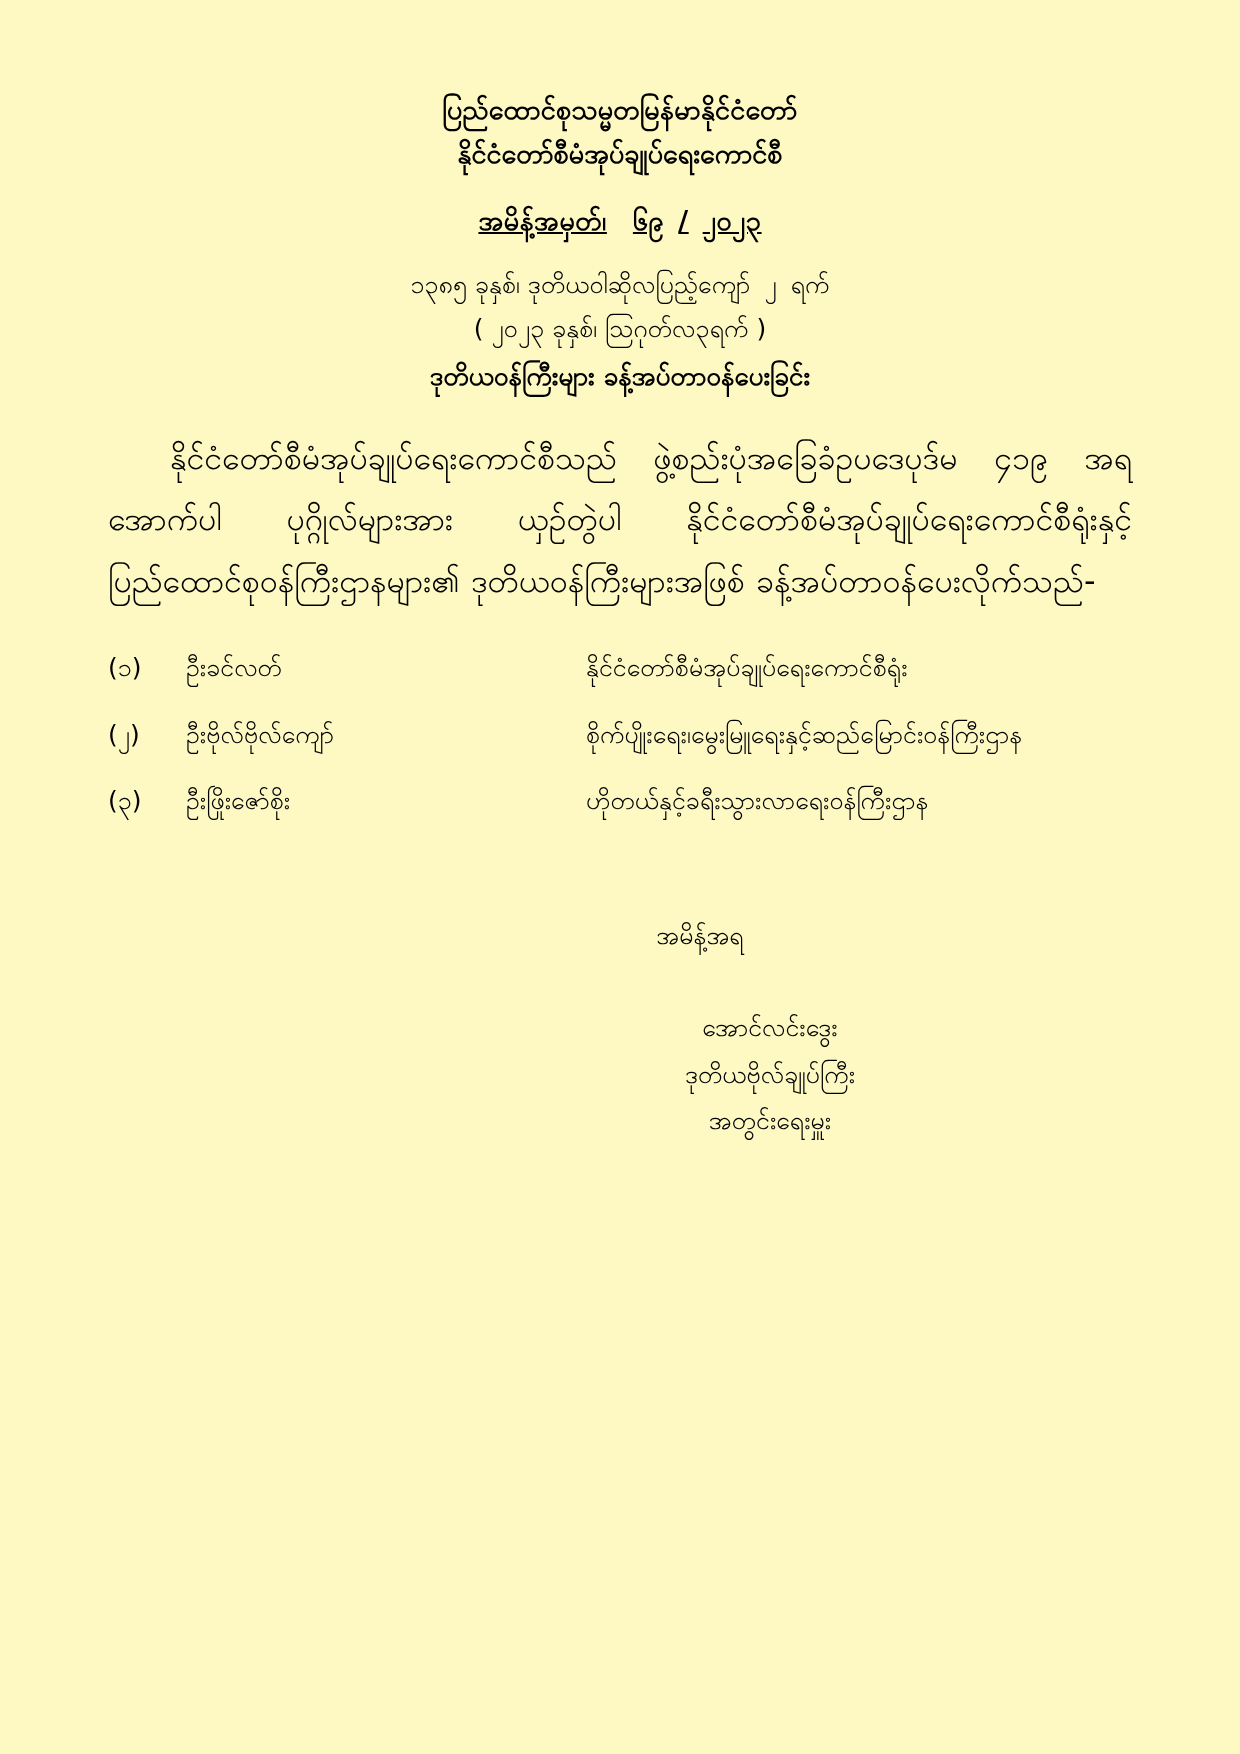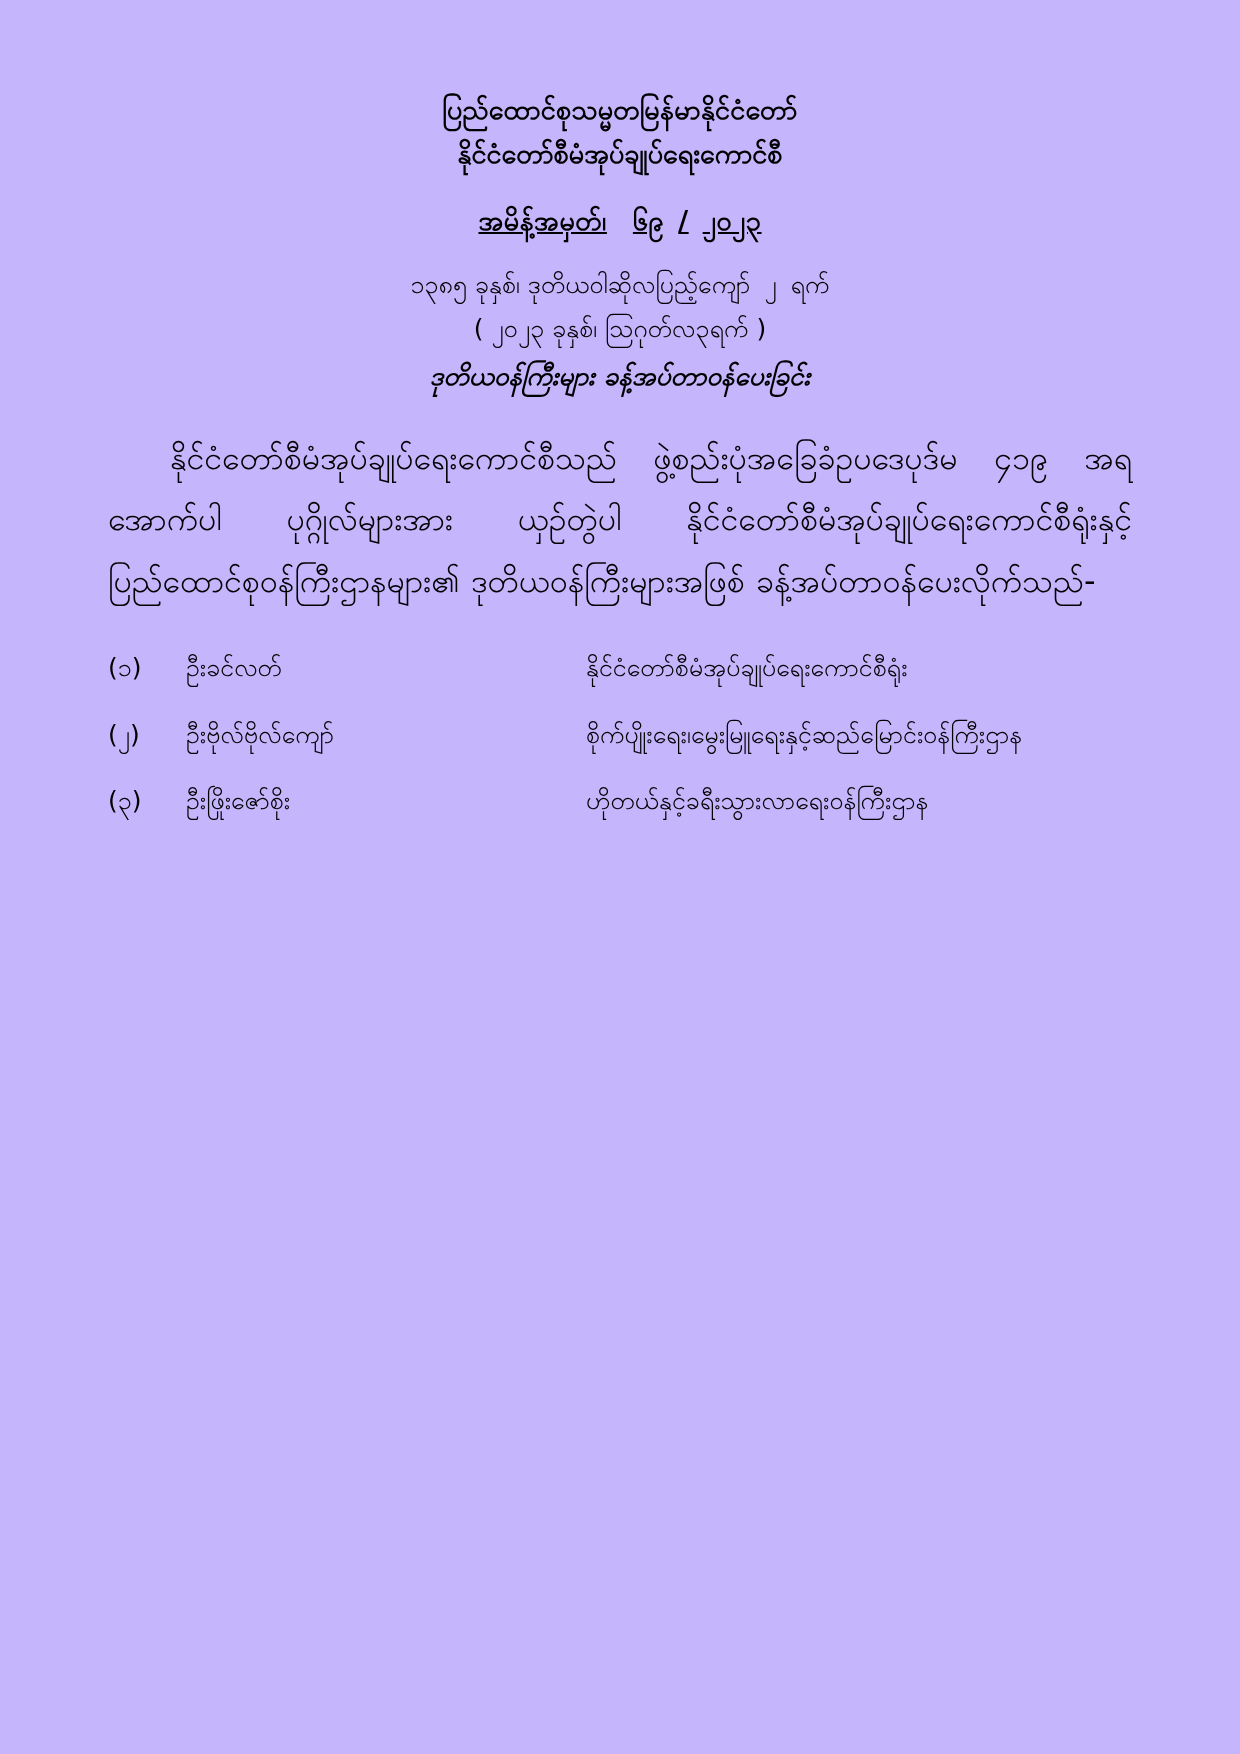--- a/index.html
+++ b/index.html
@@ -14,21 +14,21 @@
     font-family: "DejaVu Sans", "Liberation Sans", sans-serif;
     color: #000000;
     position: relative;
     overflow: hidden;
   }
   .page {
     width: 1240px;
     min-height: 1754px;
     box-sizing: border-box;
     padding: 88px 108px 60px 108px;
-    background: #c4b5fd;
+    background: #fef9c3;
   }
   .center { text-align: center; }
   .hdr-line {
     font-size: 27px;
     font-weight: bold;
     line-height: 1.62;
     letter-spacing: 0.2px;
   }
   .hdr-line-2 {
     font-size: 27px;
@@ -54,21 +54,20 @@
   .date-line-2 {
     font-size: 25px;
     font-weight: normal;
     line-height: 1.75;
     margin-bottom: 8px;
   }
   .subject {
     font-size: 26px;
     font-weight: bold;
     margin-bottom: 30px;
-    font-style: italic;
   }
   .body-para {
     font-size: 32px;
     line-height: 1.92;
     text-align: justify;
     text-justify: inter-word;
     text-indent: 62px;
     margin: 0 0 34px 0;
     word-spacing: 1px;
   }
@@ -153,14 +152,22 @@
         <td class="col-ministry">စိုက်ပျိုးရေး၊မွေးမြူရေးနှင့်ဆည်မြောင်းဝန်ကြီးဌာန</td>
       </tr>
       <tr>
         <td class="col-num">(၃)</td>
         <td class="col-name">ဦးဖြိုးဇော်စိုး</td>
         <td class="col-ministry">ဟိုတယ်နှင့်ခရီးသွားလာရေးဝန်ကြီးဌာန</td>
       </tr>
     </tbody>
   </table>
 
+  <div class="signature-block">
+    <div class="by-order">အမိန့်အရ</div>
+    <div class="sign-lines">
+      <div>အောင်လင်းဒွေး</div>
+      <div>ဒုတိယဗိုလ်ချုပ်ကြီး</div>
+      <div>အတွင်းရေးမှူး</div>
+    </div>
+  </div>
 
 </div>
 
 </body></html>

